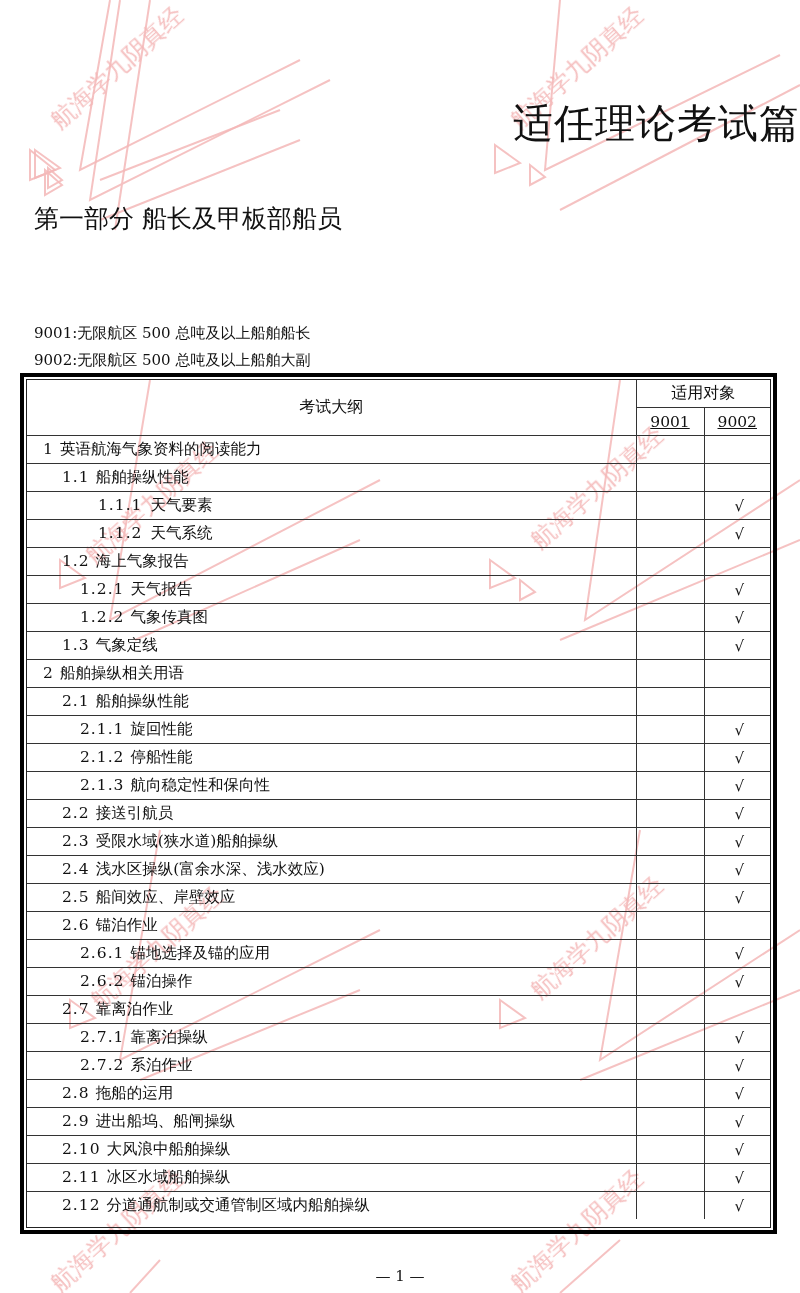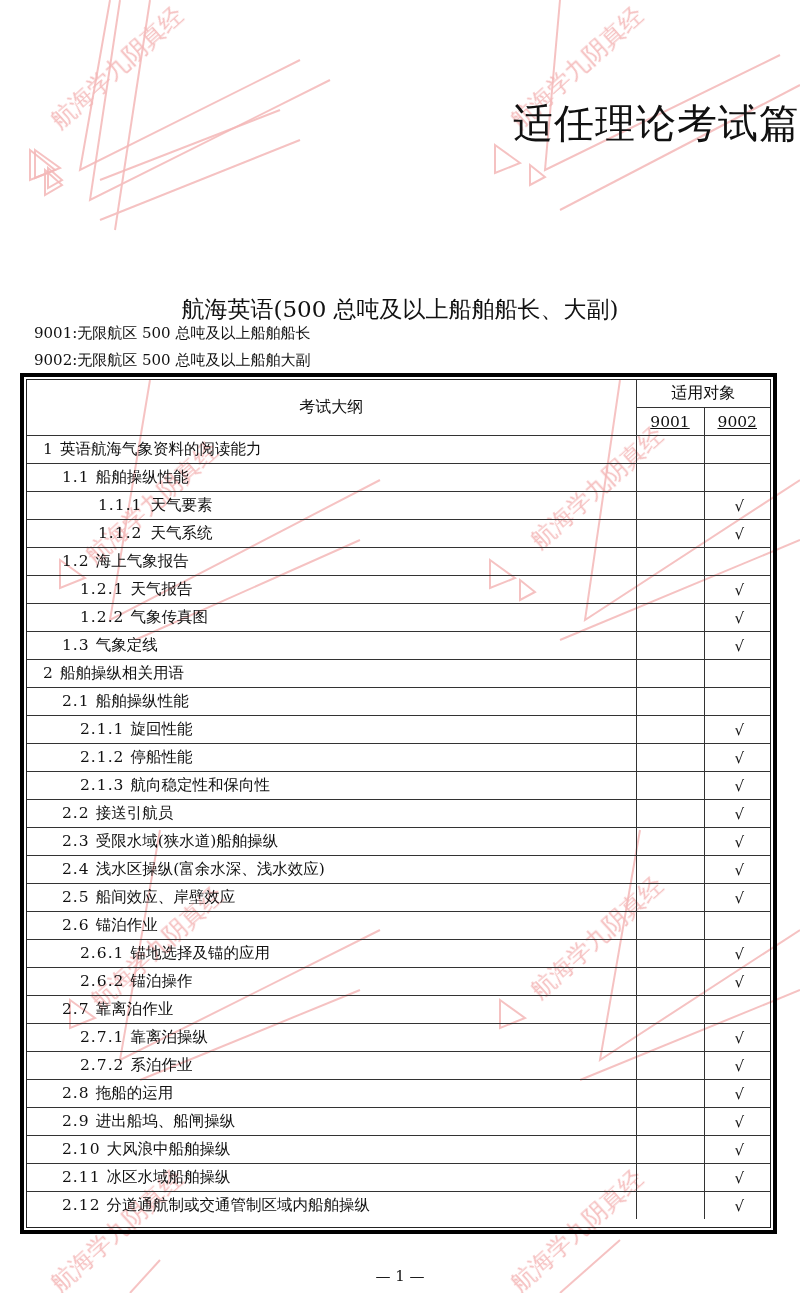--- a/index.html
+++ b/index.html
@@ -117,21 +117,21 @@
     <text transform="translate(540,550) rotate(-42)">航海学九阴真经</text>
     <text transform="translate(100,1010) rotate(-42)">航海学九阴真经</text>
     <text transform="translate(540,1000) rotate(-42)">航海学九阴真经</text>
     <text transform="translate(60,1293) rotate(-42)">航海学九阴真经</text>
     <text transform="translate(520,1293) rotate(-42)">航海学九阴真经</text>
   </g>
 </svg>
 
 <div class="content">
   <h1 class="title">适任理论考试篇</h1>
-  <h3 class="subject-title">航海英语(500 总吨及以上船舶船长、大副)</h3>
+  <h2 class="part-title">第一部分  船长及甲板部船员</h2>
   <div class="code-note n1">9001:无限航区 500 总吨及以上船舶船长</div>
   <div class="code-note n2">9002:无限航区 500 总吨及以上船舶大副</div>
 
   <div class="table-outer">
     <div class="table-inner">
       <table class="syllabus">
         <colgroup>
           <col class="c-outline">
           <col class="c-9001">
           <col class="c-9002">

